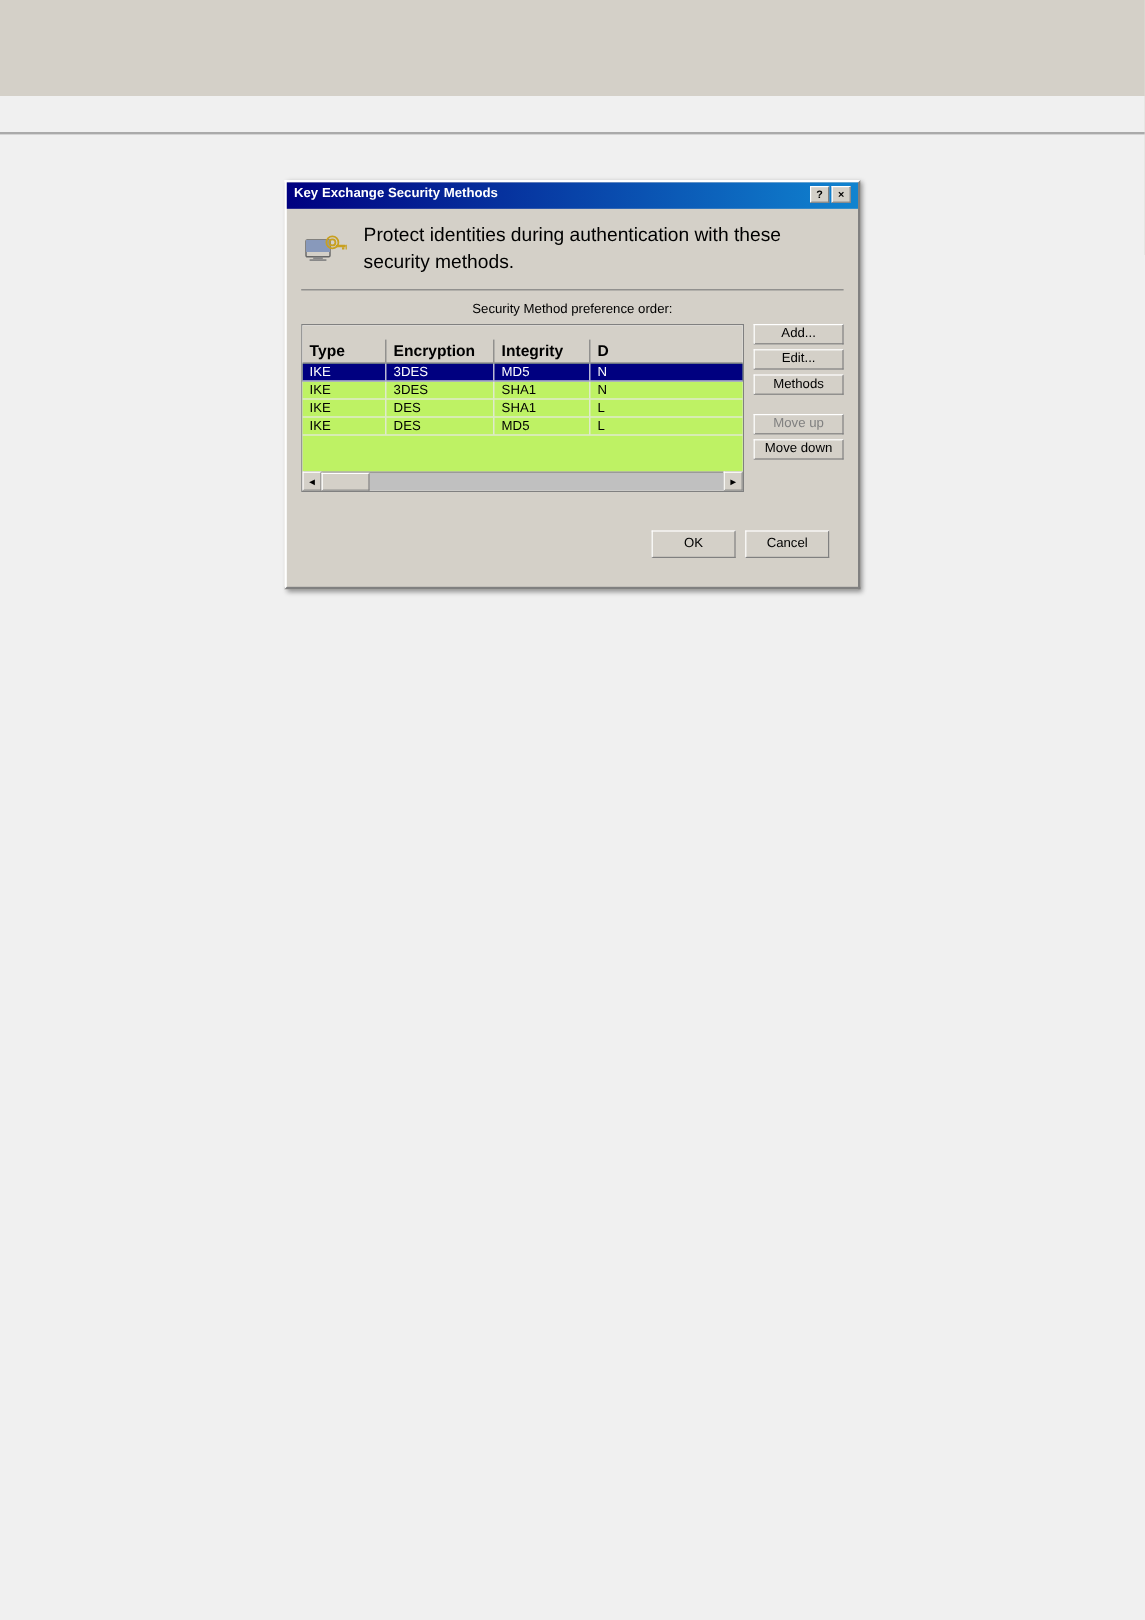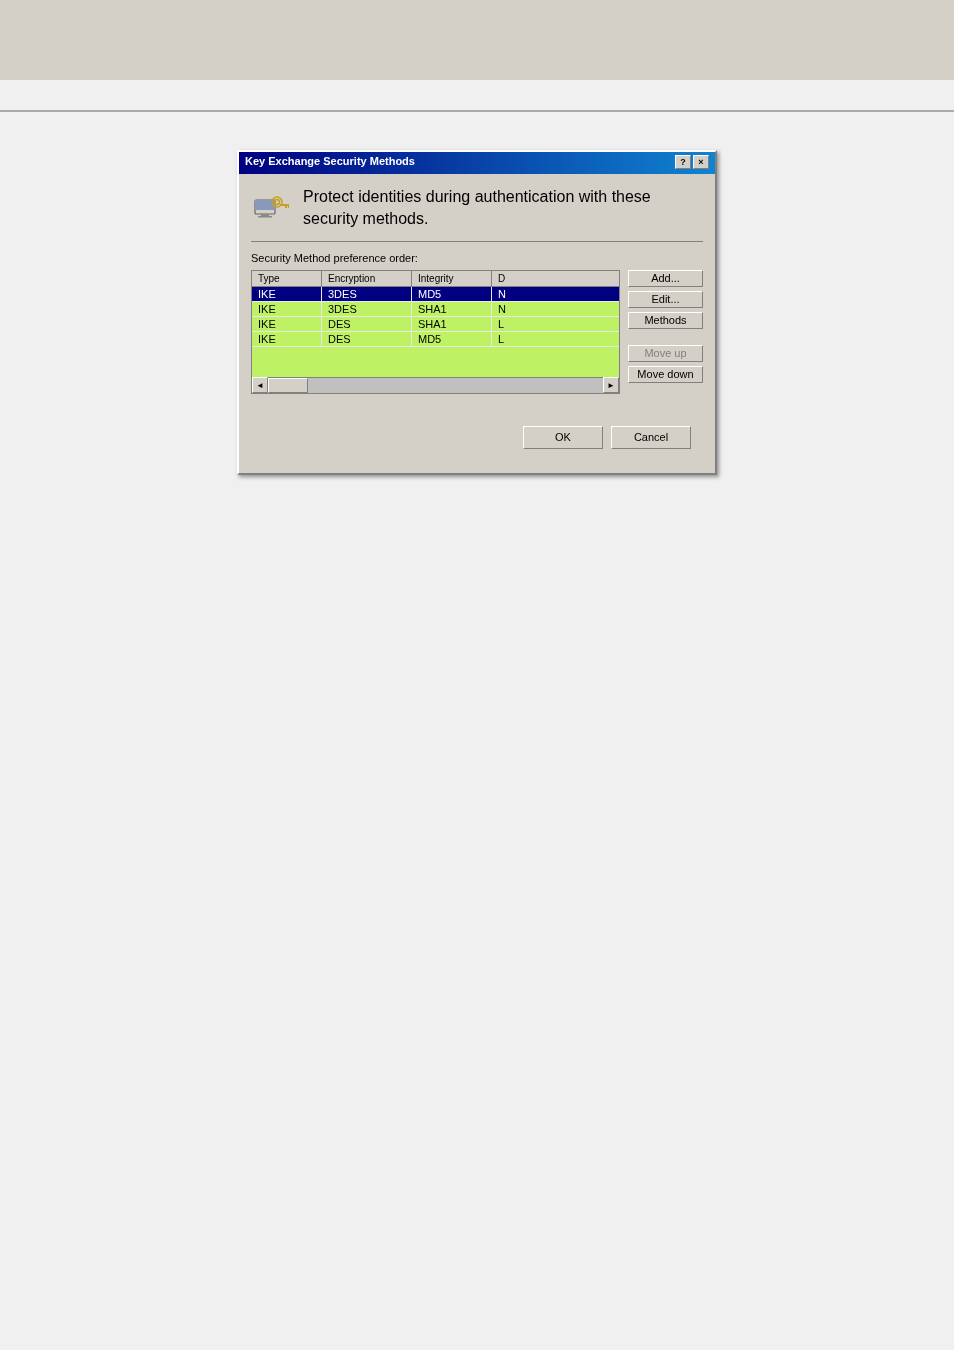--- a/index.html
+++ b/index.html
@@ -91,43 +91,45 @@
 
     .header-text {
       font-size: 16px;
       color: #000;
       line-height: 1.4;
     }
 
     .preference-label {
       font-size: 11px;
       margin-bottom: 4px;
+      text-align: center;
     }
 
     
     .table-container {
       border: 1px solid #808080;
       background: white;
       overflow: hidden;
       margin-bottom: 0;
     }
 
     .table-header {
       display: flex;
       background: #d4d0c8;
       border-bottom: 1px solid #808080;
     }
 
     .th {
       padding: 2px 6px;
-      font-size: 10px;
-      font-weight: normal;
+      font-size: 13px;
+      font-weight: bold;
       border-right: 1px solid #808080;
       cursor: pointer;
       flex-shrink: 0;
+      margin-top: 12px;
     }
 
     .th:last-child {
       border-right: none;
       flex: 1;
     }
 
     .col-type { width: 70px; }
     .col-enc { width: 90px; }
     .col-int { width: 80px; }
@@ -263,21 +265,21 @@
     .dialog-footer {
       display: flex;
       justify-content: flex-end;
       gap: 8px;
       padding: 12px 12px 12px 12px;
       border-top: none;
       margin-top: 20px;
     }
 
     .footer-btn {
-      width: 80px;
+      width: 70px;
       height: 23px;
       background: #d4d0c8;
       border: 1px solid #ffffff;
       border-right-color: #808080;
       border-bottom-color: #808080;
       font-size: 11px;
       cursor: pointer;
       text-align: center;
       display: flex;
       align-items: center;

